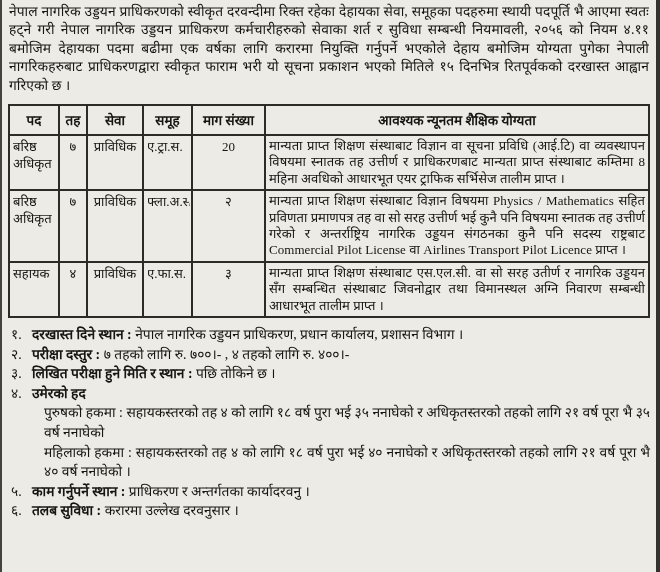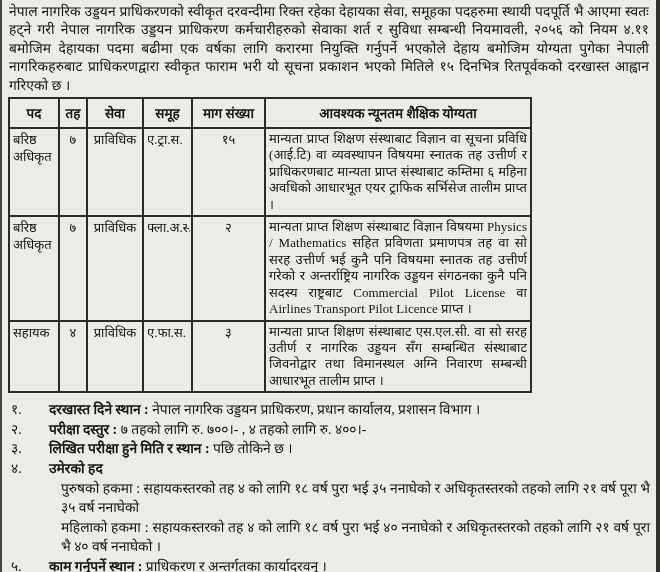--- a/index.html
+++ b/index.html
@@ -21,22 +21,22 @@
     font-size:13.8px;
     line-height:18.4px;
     text-align:justify;
     padding:1px 3px 0 1px;
     letter-spacing:0.1px;
   }
 
   table.vacancy {
     border-collapse:collapse;
     table-layout:fixed;
-    width:524px;
-    margin-top:2px;
+    width:642px;
+    margin-top:9px;
   }
   table.vacancy th, table.vacancy td {
     border:2px solid #2c2b26;
   }
   table.vacancy th {
     font-size:13.5px;
     font-weight:bold;
     padding:5px 1px;
     text-align:center;
     white-space:nowrap;
@@ -59,21 +59,21 @@
   }
 
   .notes {
     margin-top:7px;
     font-size:13.8px;
     line-height:19.6px;
     padding-right:2px;
   }
   .note { display:flex; }
   .note-num { flex:none; width:24px; padding-left:3px; }
-  .note-body { flex:1;margin-left:17px; }
+  .note-body { flex:1; }
   .note-label { font-weight:bold; }
   .note-sub { padding-left:12px; text-align:justify; }
   .note-sub .note-label { font-weight:normal; }
 </style>
 </head>
 <body>
 
 <div class="page">
 
   <p class="intro">नेपाल नागरिक उड्डयन प्राधिकरणको स्वीकृत दरवन्दीमा रिक्त रहेका देहायका सेवा, समूहका पदहरुमा स्थायी पदपूर्ति भै आएमा स्वतः हट्ने गरी नेपाल नागरिक उड्डयन प्राधिकरण कर्मचारीहरुको सेवाका शर्त र सुविधा सम्बन्धी नियमावली, २०५६ को नियम ४.११ बमोजिम देहायका पदमा बढीमा एक वर्षका लागि करारमा नियुक्ति गर्नुपर्ने भएकोले देहाय बमोजिम योग्यता पुगेका नेपाली नागरिकहरुबाट प्राधिकरणद्वारा स्वीकृत फाराम भरी यो सूचना प्रकाशन भएको मितिले १५ दिनभित्र रितपूर्वकको दरखास्त आह्वान गरिएको छ ।</p>
@@ -96,22 +96,22 @@
           <th>माग संख्या</th>
           <th>आवश्यक न्यूनतम शैक्षिक योग्यता</th>
         </tr>
     </thead>
     <tbody>
         <tr>
           <td class="td-post">बरिष्ठ अधिकृत</td>
           <td class="td-center">७</td>
           <td class="td-center">प्राविधिक</td>
           <td class="td-group">ए.ट्रा.स.</td>
-          <td class="td-center">१५</td>
-          <td class="td-qual">मान्यता प्राप्त शिक्षण संस्थाबाट विज्ञान वा सूचना प्रविधि (आई.टि) वा व्यवस्थापन विषयमा स्नातक तह उत्तीर्ण र प्राधिकरणबाट मान्यता प्राप्त संस्थाबाट कम्तिमा ६ महिना अवधिको आधारभूत एयर ट्राफिक सर्भिसेज तालीम प्राप्त ।</td>
+          <td class="td-center">20</td>
+          <td class="td-qual">मान्यता प्राप्त शिक्षण संस्थाबाट विज्ञान वा सूचना प्रविधि (आई.टि) वा व्यवस्थापन विषयमा स्नातक तह उत्तीर्ण र प्राधिकरणबाट मान्यता प्राप्त संस्थाबाट कम्तिमा 8 महिना अवधिको आधारभूत एयर ट्राफिक सर्भिसेज तालीम प्राप्त ।</td>
         </tr>
         <tr>
           <td class="td-post">बरिष्ठ अधिकृत</td>
           <td class="td-center">७</td>
           <td class="td-center">प्राविधिक</td>
           <td class="td-group">फ्ला.अ.स.</td>
           <td class="td-center">२</td>
           <td class="td-qual">मान्यता प्राप्त शिक्षण संस्थाबाट विज्ञान विषयमा Physics / Mathematics सहित प्रविणता प्रमाणपत्र तह वा सो सरह उत्तीर्ण भई कुनै पनि विषयमा स्नातक तह उत्तीर्ण गरेको र अन्तर्राष्ट्रिय नागरिक उड्डयन संगठनका कुनै पनि सदस्य राष्ट्रबाट Commercial Pilot License वा Airlines Transport Pilot Licence प्राप्त ।</td>
         </tr>
         <tr>

